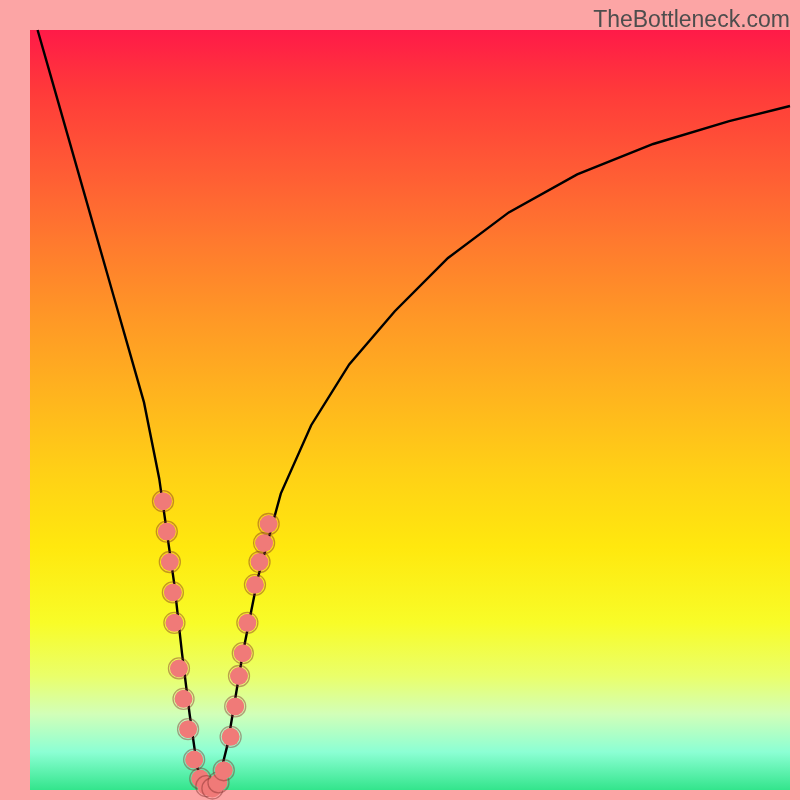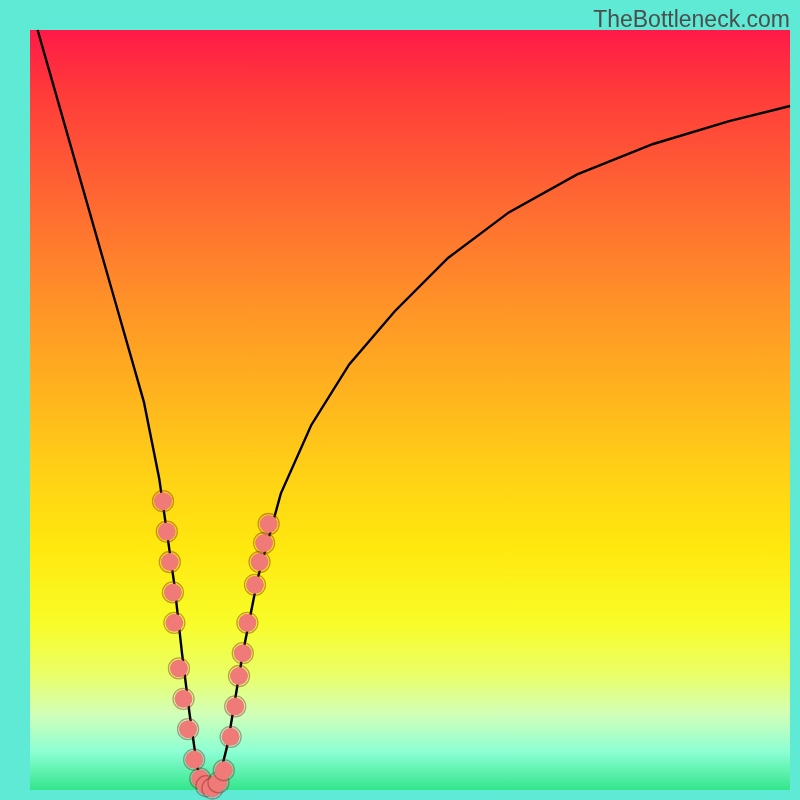--- a/index.html
+++ b/index.html
@@ -8,21 +8,21 @@
     width: 800px;
     height: 800px;
     overflow: hidden;
     background: #000;
     font-family: Arial, Helvetica, sans-serif;
   }
   .frame {
     position: relative;
     width: 800px;
     height: 800px;
-    background: #5eead4;
+    background: #fca5a5;
   }
   .plot-area {
     position: absolute;
     left: 30px;
     top: 30px;
     width: 760px;
     height: 760px;
     
   }
   .gradient {

